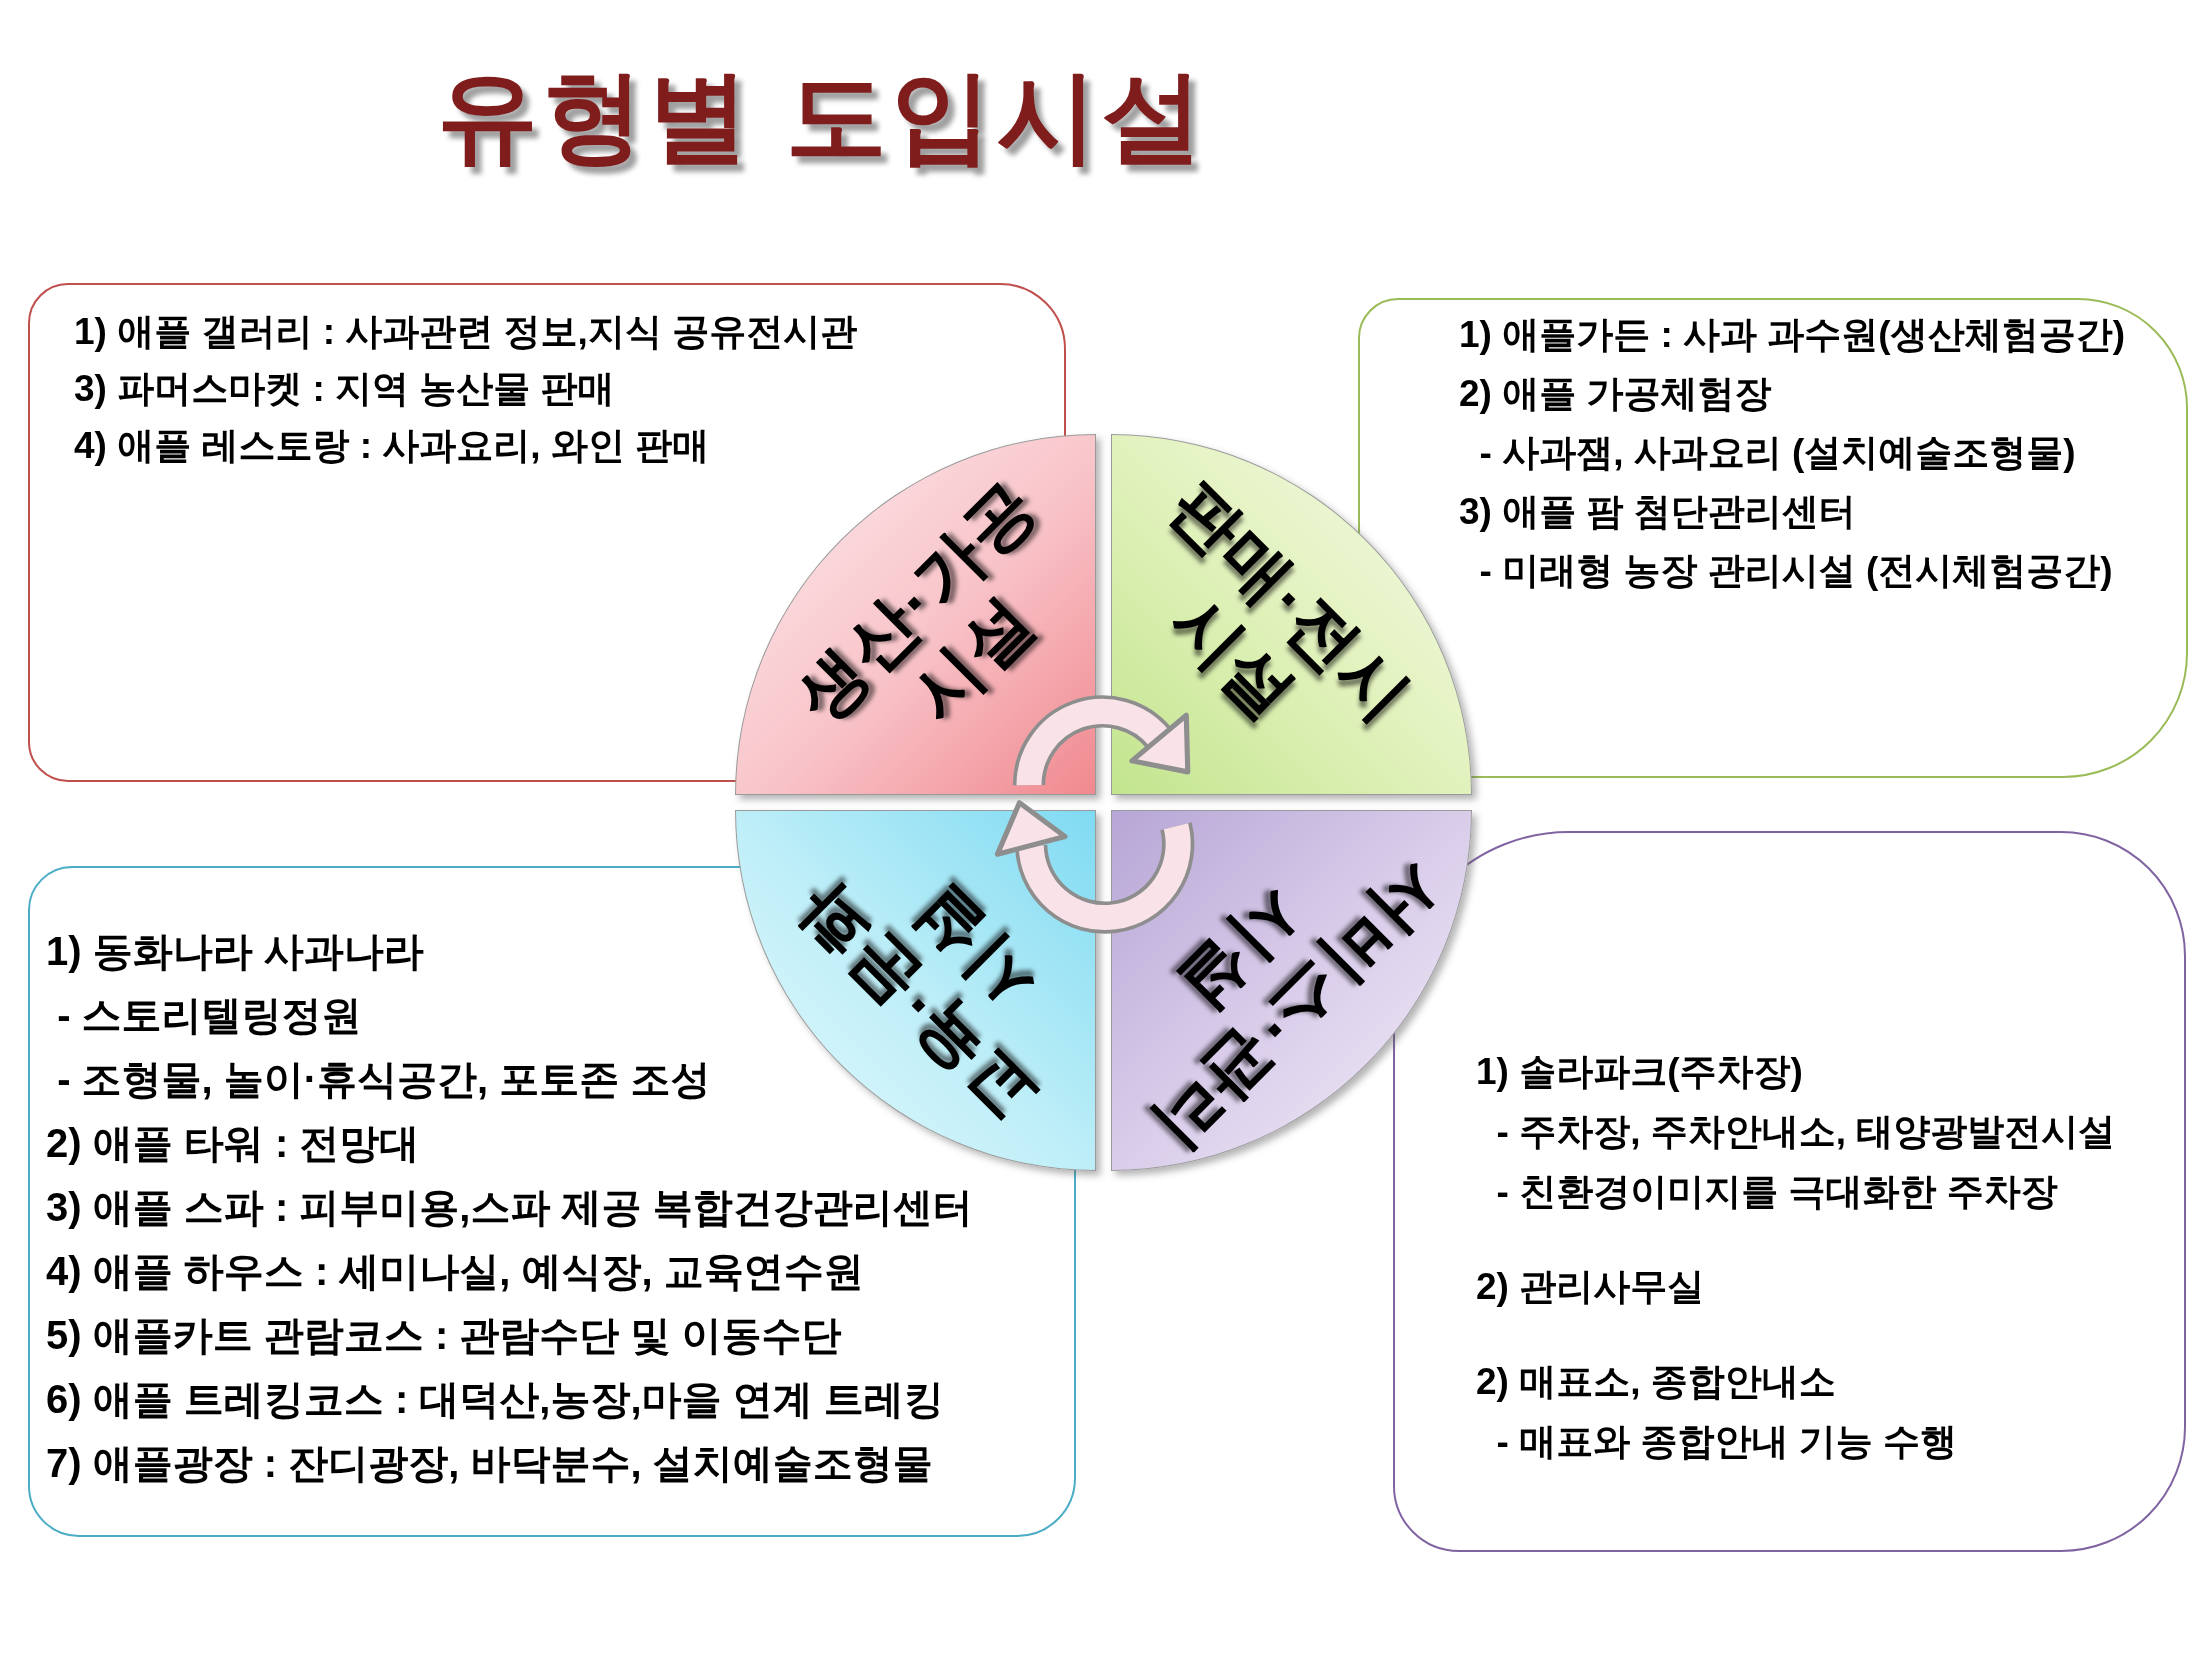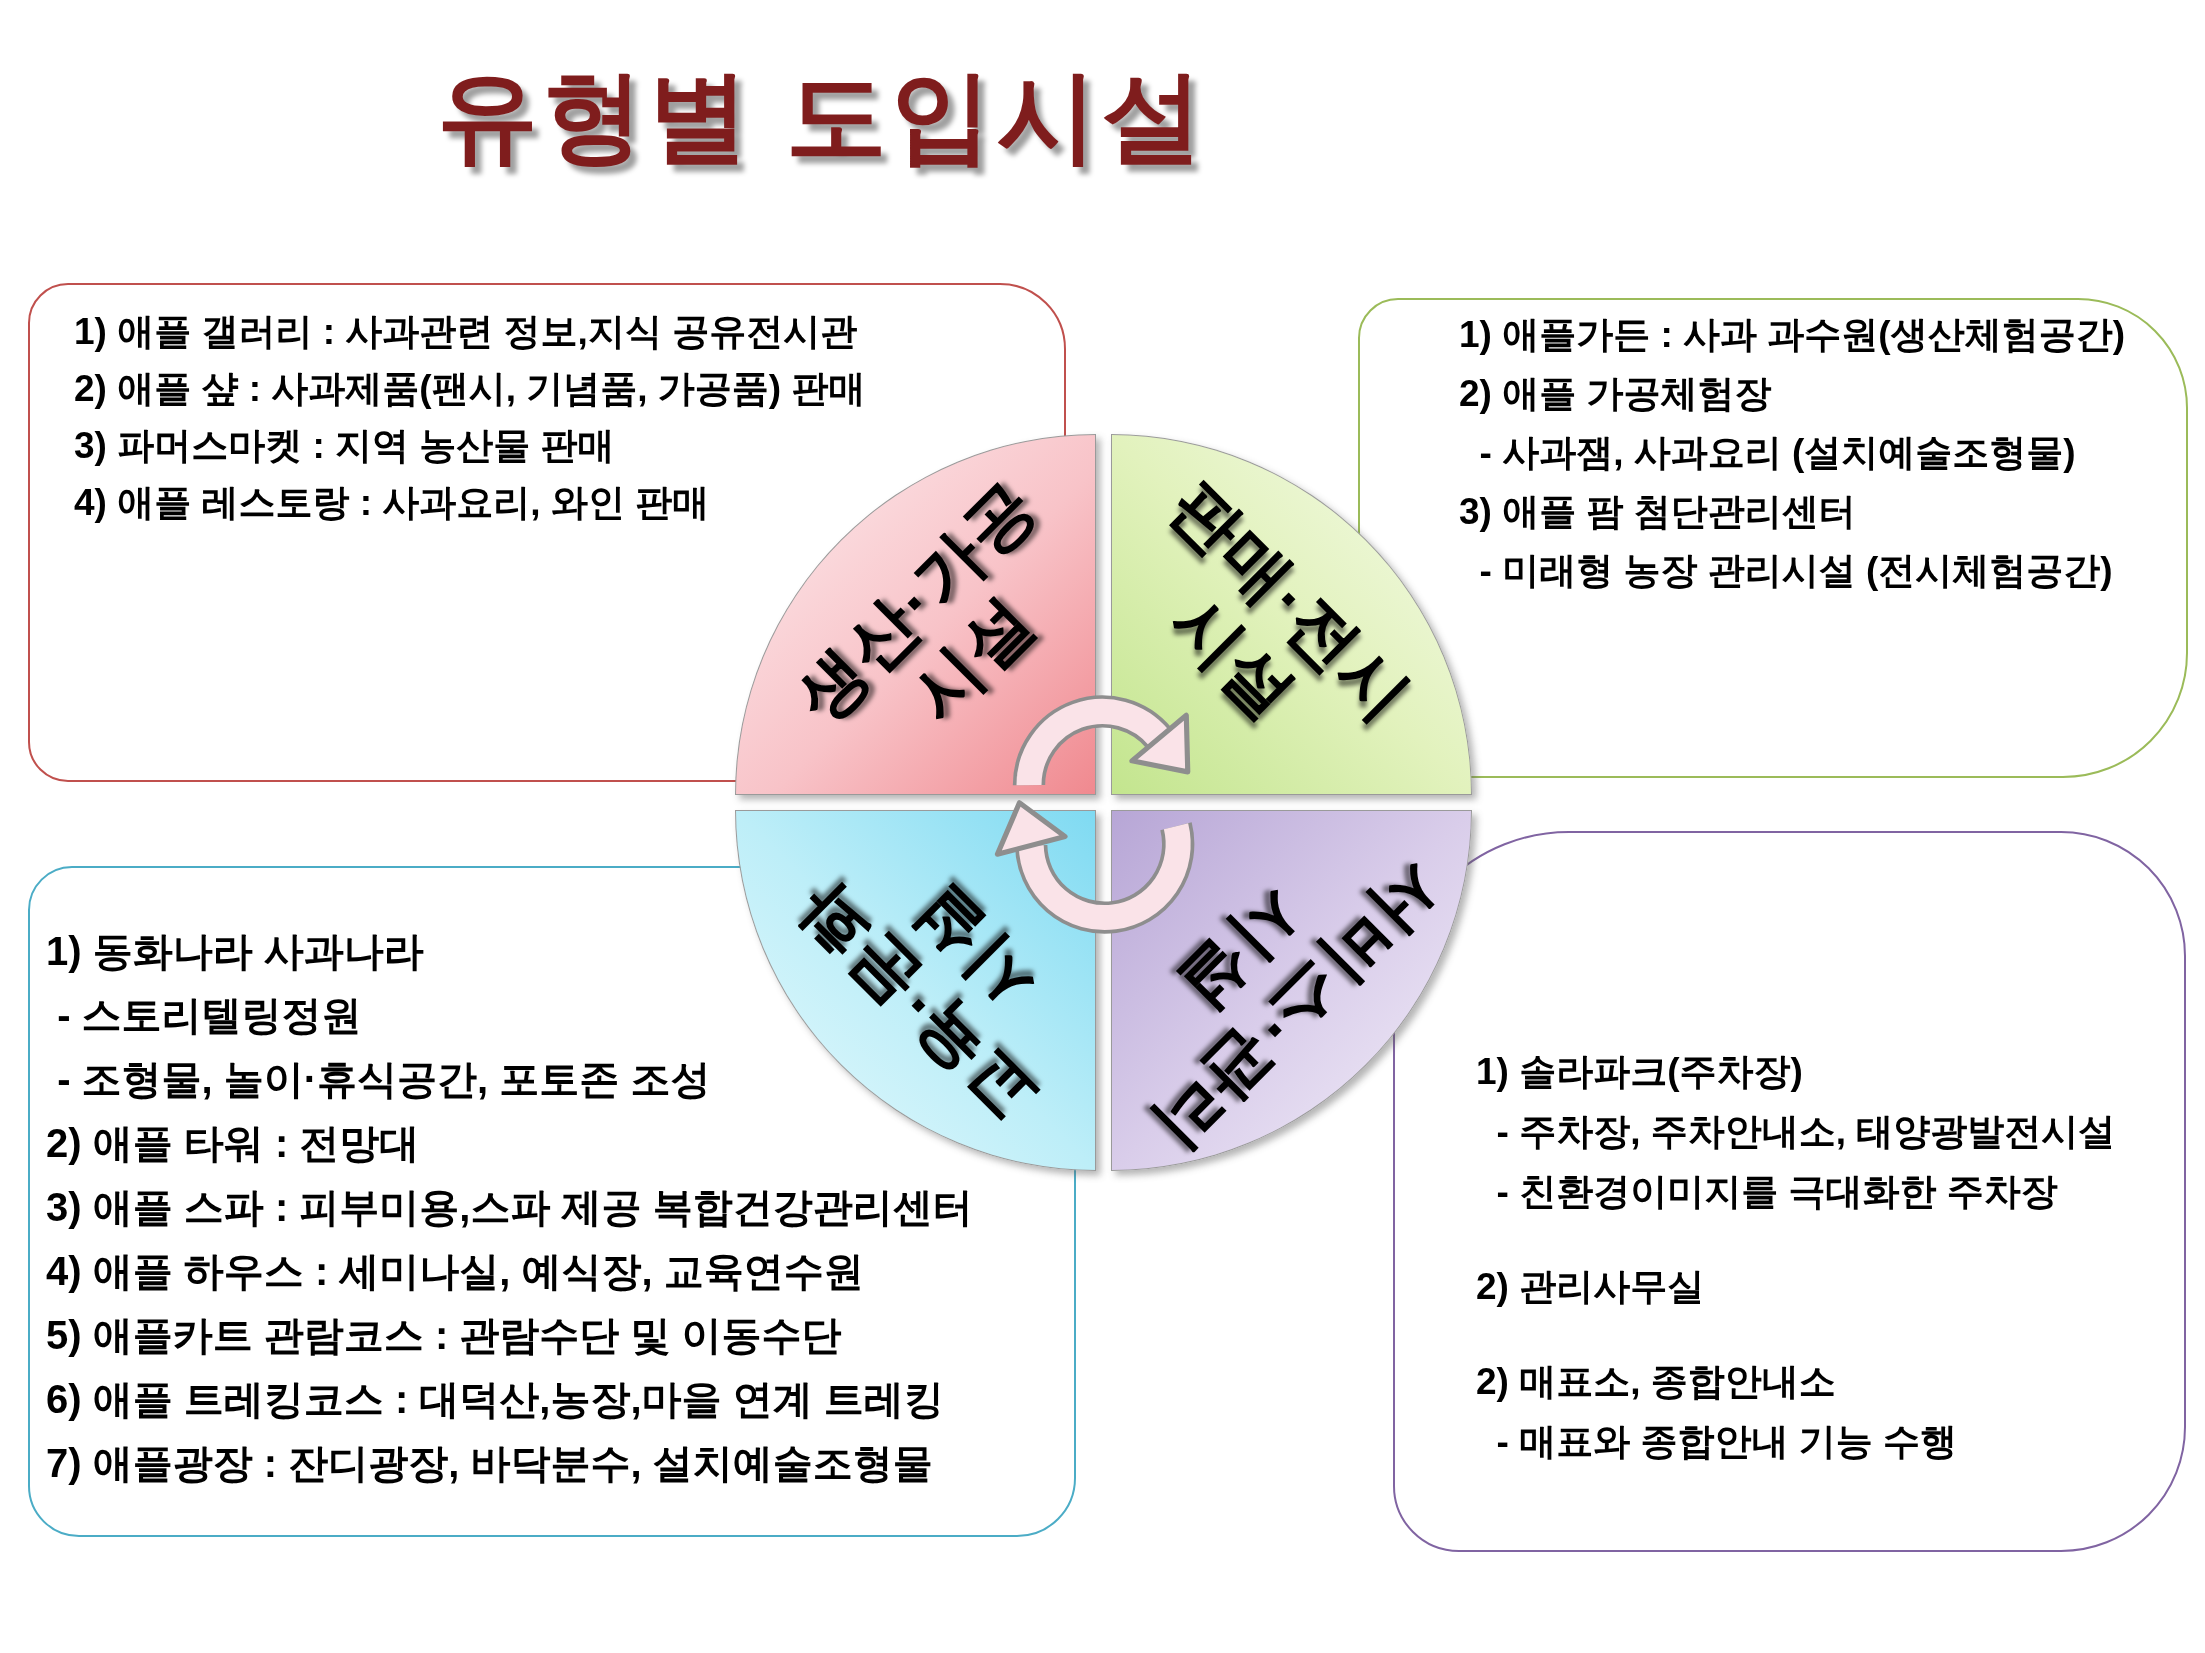--- a/index.html
+++ b/index.html
@@ -60,21 +60,21 @@
 </head>
 <body>
 
 <div class="title">유형별 도입시설</div>
 
 <div class="tbox box-tl"></div>
 <div class="tbox box-tr"></div>
 <div class="tbox box-bl"></div>
 <div class="tbox box-br"></div>
 
-<div class="list list-tl"><div class="li">1) 애플 갤러리 : 사과관련 정보,지식 공유전시관</div><div class="li">2) 애플 샾 : 사과제품(팬시, 기념품, 가공품) 판매</div><div class="li">3) 파머스마켓 : 지역 농산물 판매</div><div class="li">4) 애플 레스토랑 : 사과요리, 와인 판매</div></div>
+<div class="list list-tl"><div class="li">1) 애플 갤러리 : 사과관련 정보,지식 공유전시관</div><div class="li">3) 파머스마켓 : 지역 농산물 판매</div><div class="li">4) 애플 레스토랑 : 사과요리, 와인 판매</div></div>
 <div class="list list-tr"><div class="li">1) 애플가든 : 사과 과수원(생산체험공간)</div><div class="li">2) 애플 가공체험장</div><div class="li">  - 사과잼, 사과요리 (설치예술조형물)</div><div class="li">3) 애플 팜 첨단관리센터</div><div class="li">  - 미래형 농장 관리시설 (전시체험공간)</div></div>
 <div class="list list-bl"><div class="li">1) 동화나라 사과나라</div><div class="li"> - 스토리텔링정원</div><div class="li"> - 조형물, 놀이·휴식공간, 포토존 조성</div><div class="li">2) 애플 타워 : 전망대</div><div class="li">3) 애플 스파 : 피부미용,스파 제공 복합건강관리센터</div><div class="li">4) 애플 하우스 : 세미나실, 예식장, 교육연수원</div><div class="li">5) 애플카트 관람코스 : 관람수단 및 이동수단</div><div class="li">6) 애플 트레킹코스 : 대덕산,농장,마을 연계 트레킹</div><div class="li">7) 애플광장 : 잔디광장, 바닥분수, 설치예술조형물</div></div>
 <div class="list list-br"><div class="li">1) 솔라파크(주차장)</div><div class="li">  - 주차장, 주차안내소, 태양광발전시설</div><div class="li">  - 친환경이미지를 극대화한 주차장</div><div class="li"></div><div class="li">2) 관리사무실</div><div class="li"></div><div class="li">2) 매표소, 종합안내소</div><div class="li">  - 매표와 종합안내 기능 수행</div></div>
 
 <div class="quad quad-tl">
   <div class="qlabel ql-tl">
     <div>생산·가공</div>
     <div>시설</div>
   </div>
 </div>

